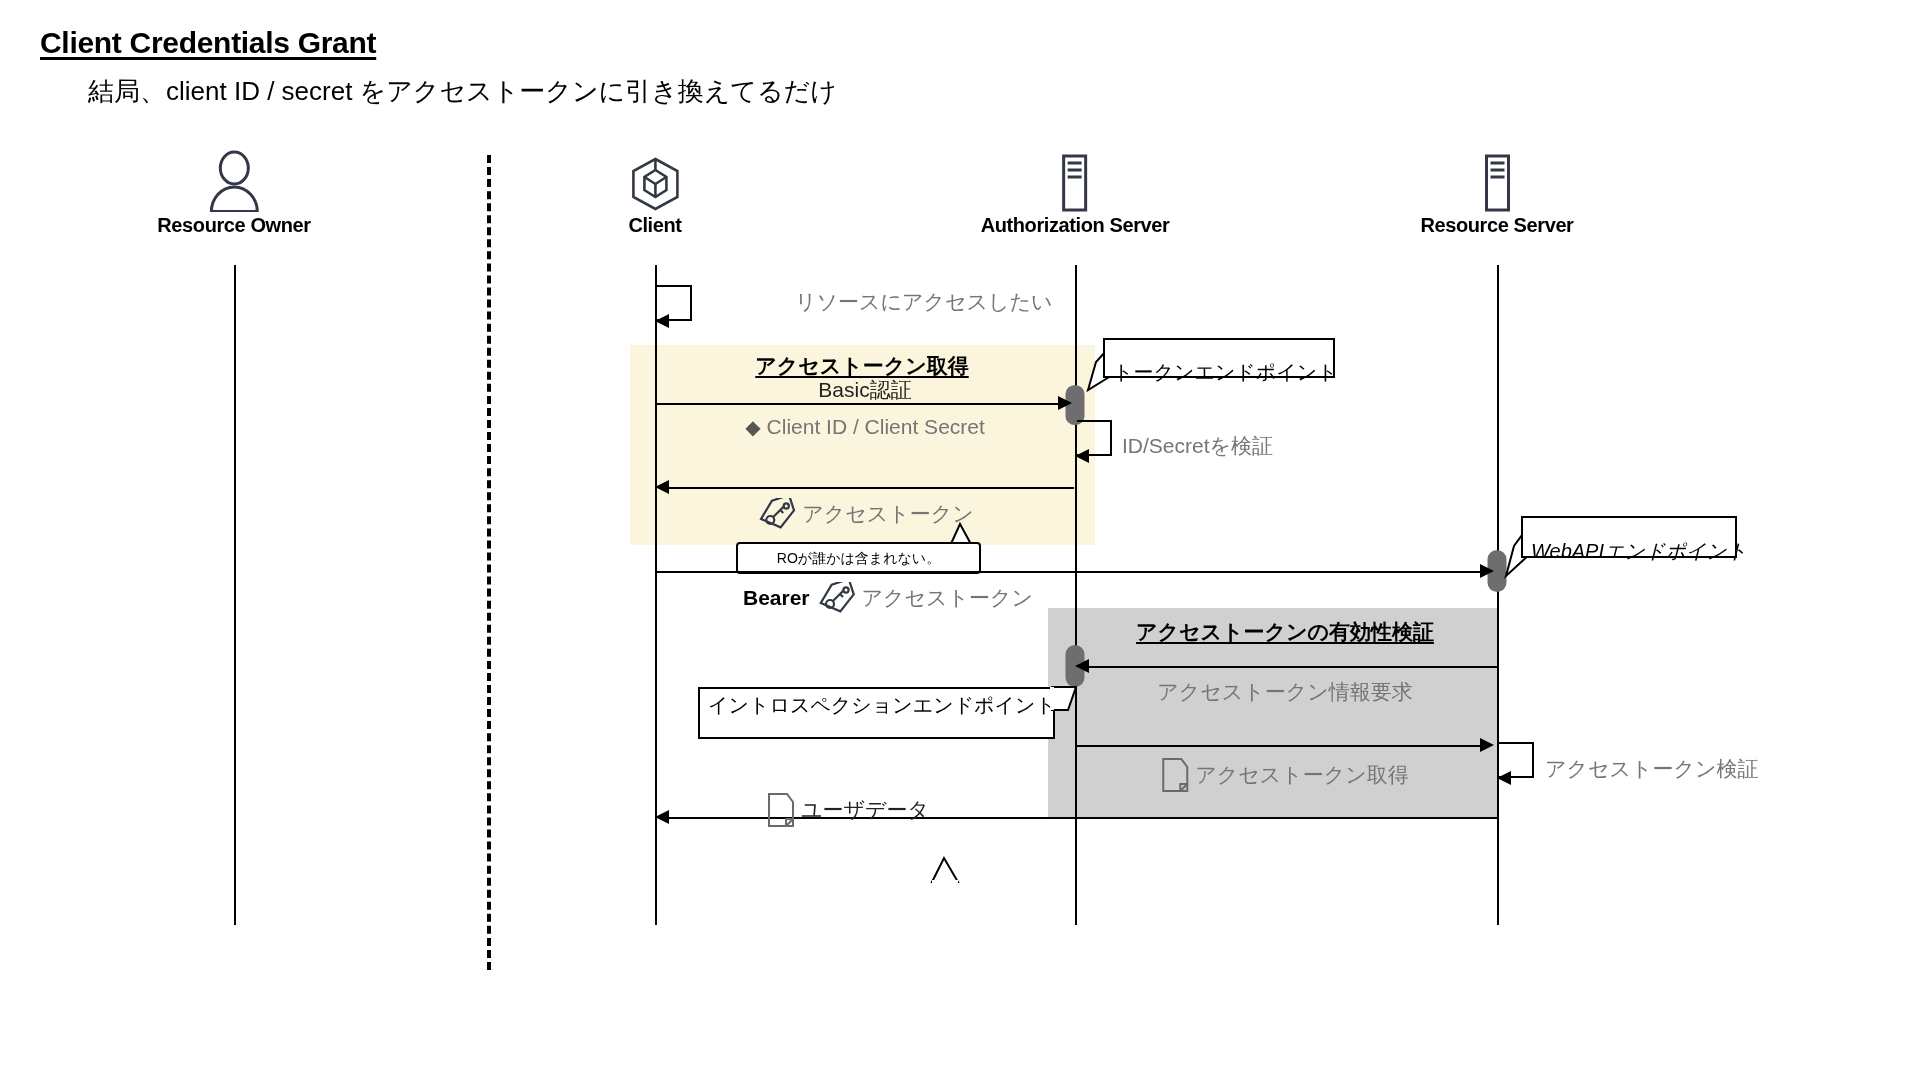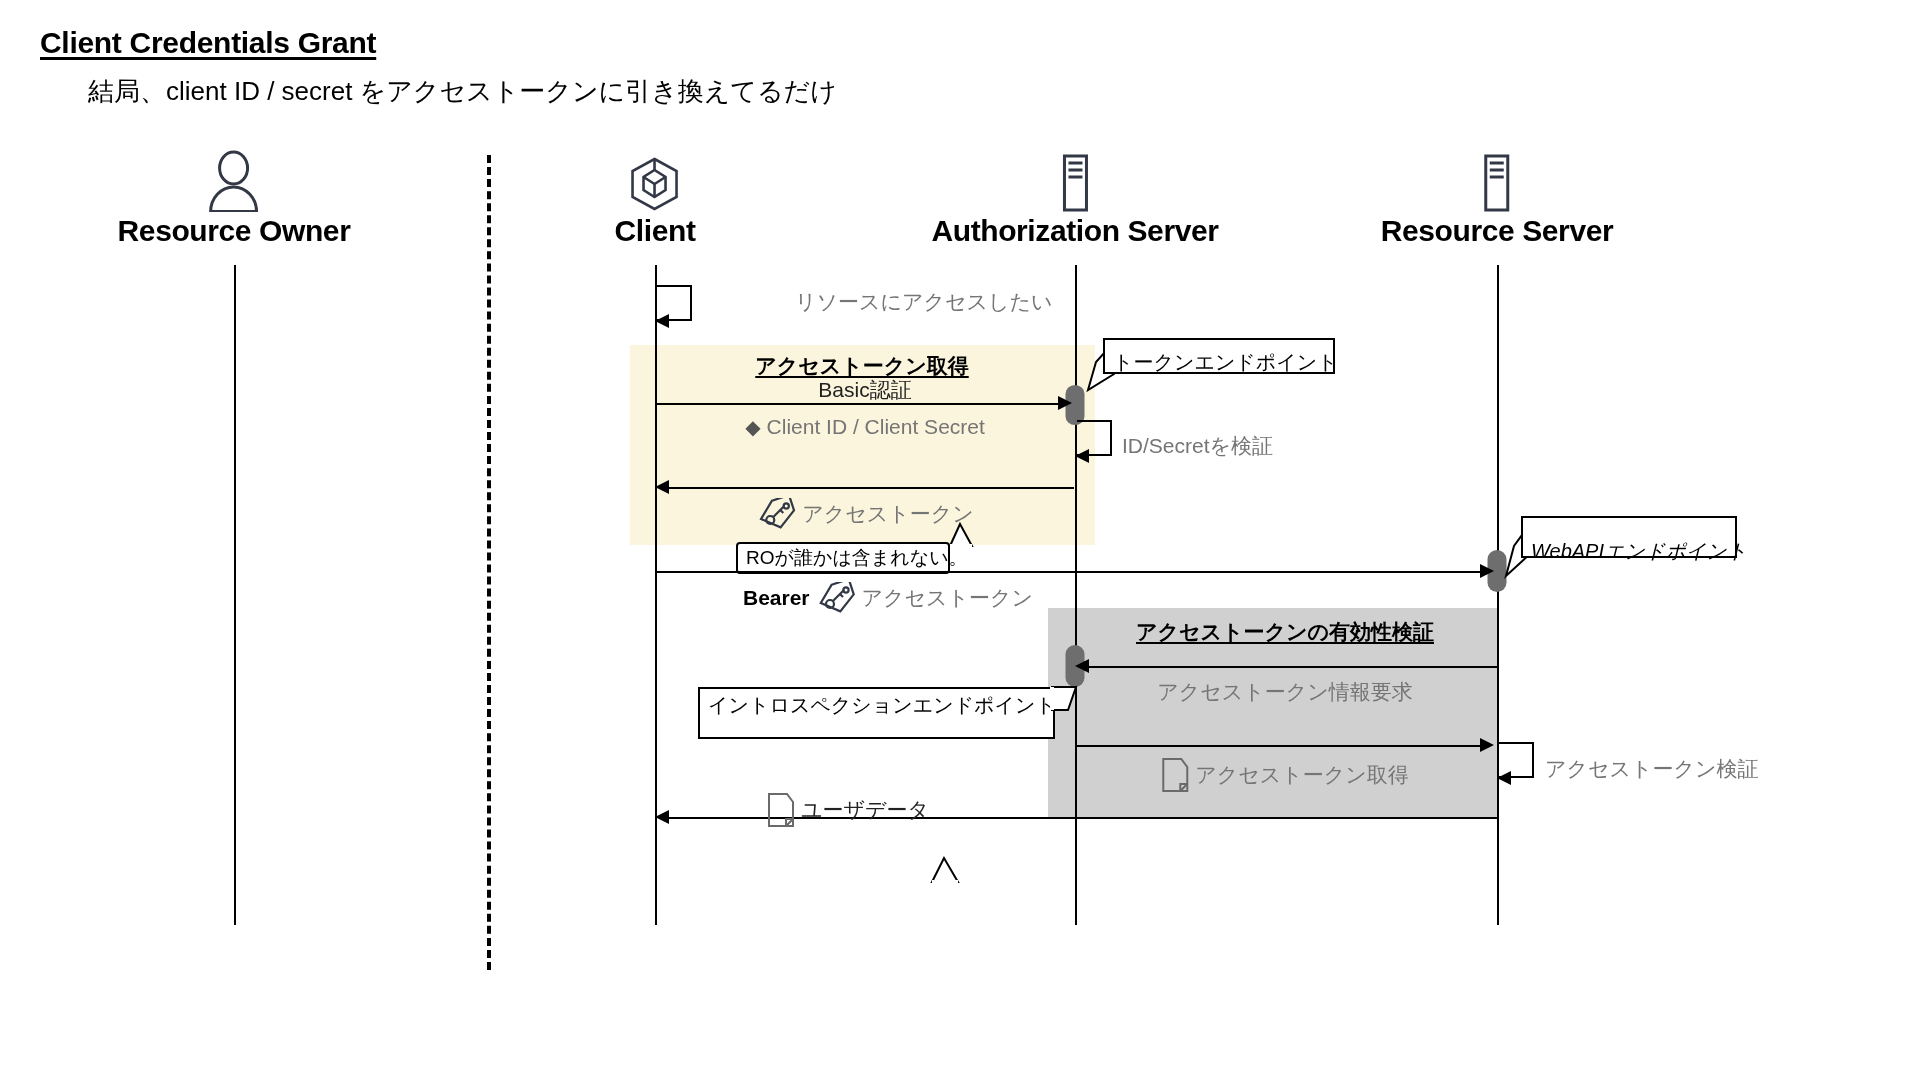--- a/index.html
+++ b/index.html
@@ -44,21 +44,21 @@
   }
 
   
   .lifeline-head {
     position: absolute;
     transform: translateX(-50%);
     text-align: center;
     white-space: nowrap;
   }
   .lifeline-name {
-    font-size: 30px;
+    font-size: 20px;
     font-weight: bold;
     letter-spacing: -0.4px;
     color: #000;
     margin-top: 2px;
   }
   .lifeline-icon {
     height: 62px;
     display: flex;
     align-items: flex-end;
     justify-content: center;
@@ -262,21 +262,21 @@
         <line x1="24" y1="12" x2="27" y2="15" stroke="#323845" stroke-width="2.2"></line>
       </svg>
     </span>
     <span>アクセストークン</span>
   </div>
 
   <svg class="tail-svg" style="left:930px; top:516px;" width="50" height="30">
     <path d="M20 30 L30 8 L42 30 Z" fill="#ffffff" stroke="#000000" stroke-width="2"></path>
     <line x1="20" y1="30" x2="42" y2="30" stroke="#ffffff" stroke-width="4"></line>
   </svg>
-  <div class="note" style="left:736px; top:542px; width:214px; height:32px; line-height:24px; font-size:19px; padding:2px 8px;">ROが誰かは含まれない。</div>
+  <div class="note" style="left:736px; top:542px; width:245px; height:32px; line-height:24px; font-size:14px; padding:2px 8px;">ROが誰かは含まれない。</div>
 
   <div class="msg-line" style="left:655px; top:571px; width:828px;"></div>
   <div class="arrow-head arrow-right" style="left:1480px; top:564px;"></div>
   <div class="msg-label gray" style="left:888px; top:582px;">
     <span class="bold-black">Bearer</span>
     <span>
       <svg class="icon-svg" width="40" height="32" viewBox="0 0 40 32" aria-hidden="true">
         <path d="M20 2 L38 2 L38 18 L20 30 L4 16 Z" fill="none" stroke="#323845" stroke-width="2.2" transform="rotate(-18 20 16)"></path>
         <circle cx="30" cy="8" r="2.6" fill="none" stroke="#323845" stroke-width="2.2"></circle>
         <circle cx="14" cy="22" r="4" fill="none" stroke="#323845" stroke-width="2.2"></circle>
@@ -329,21 +329,21 @@
 
   <svg class="tail-svg" style="left:912px; top:848px;" width="54" height="34">
     <path d="M20 34 L32 10 L46 34 Z" fill="#ffffff" stroke="#000000" stroke-width="2"></path>
     <line x1="20" y1="34" x2="46" y2="34" stroke="#ffffff" stroke-width="4"></line>
   </svg>
 
   <svg class="tail-svg" style="left:1084px; top:338px;" width="40" height="60">
     <path d="M30 4 L30 36 L4 52 L12 24 Z" fill="#ffffff" stroke="#000000" stroke-width="2"></path>
     <line x1="30" y1="4" x2="30" y2="36" stroke="#ffffff" stroke-width="4"></line>
   </svg>
-  <div class="note" style="left:1103px; top:338px; width:232px; height:36px; line-height:28px; font-size:20px; padding:8px 8px; border-radius:0;">トークンエンドポイント</div>
+  <div class="note" style="left:1103px; top:338px; width:232px; height:36px; line-height:28px; font-size:20px; padding:18px 8px; border-radius:0;">トークンエンドポイント</div>
 
   <svg class="tail-svg" style="left:1500px; top:520px;" width="40" height="62">
     <path d="M30 4 L30 34 L6 56 L14 26 Z" fill="#ffffff" stroke="#000000" stroke-width="2"></path>
     <line x1="30" y1="4" x2="30" y2="34" stroke="#ffffff" stroke-width="4"></line>
   </svg>
   <div class="note" style="left:1521px; top:516px; width:216px; height:36px; line-height:28px; font-size:20px; padding:19px 8px; border-radius:0;font-style:italic;">WebAPIエンドポイント</div>
 
 </div>
 
 </body></html>

